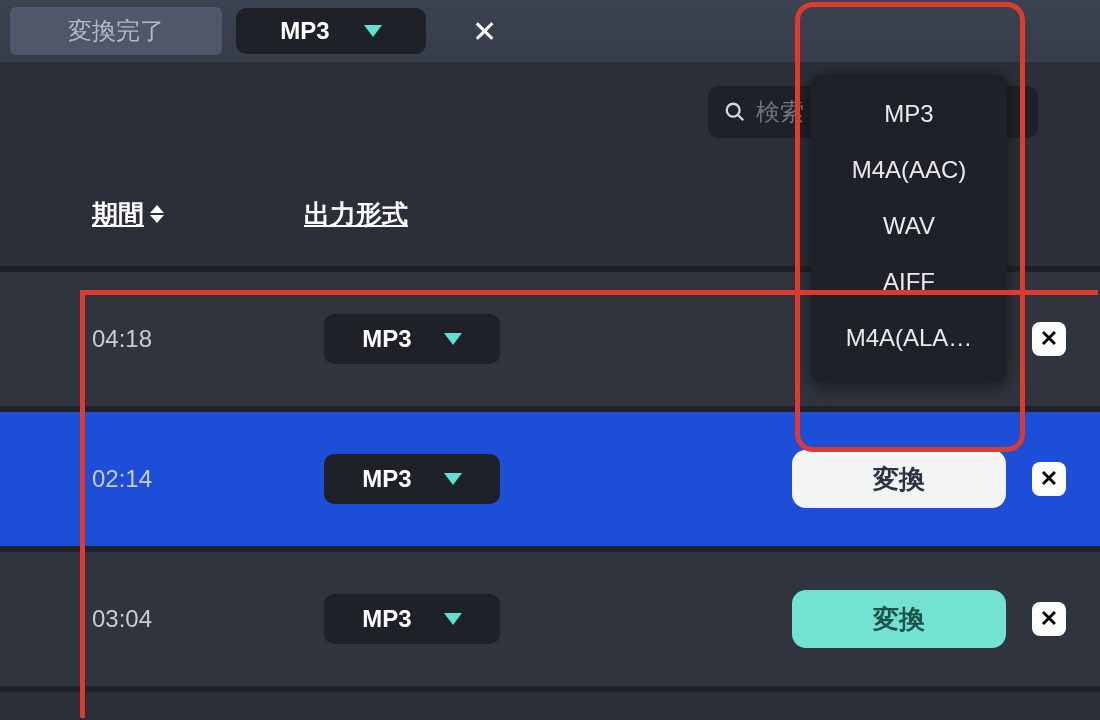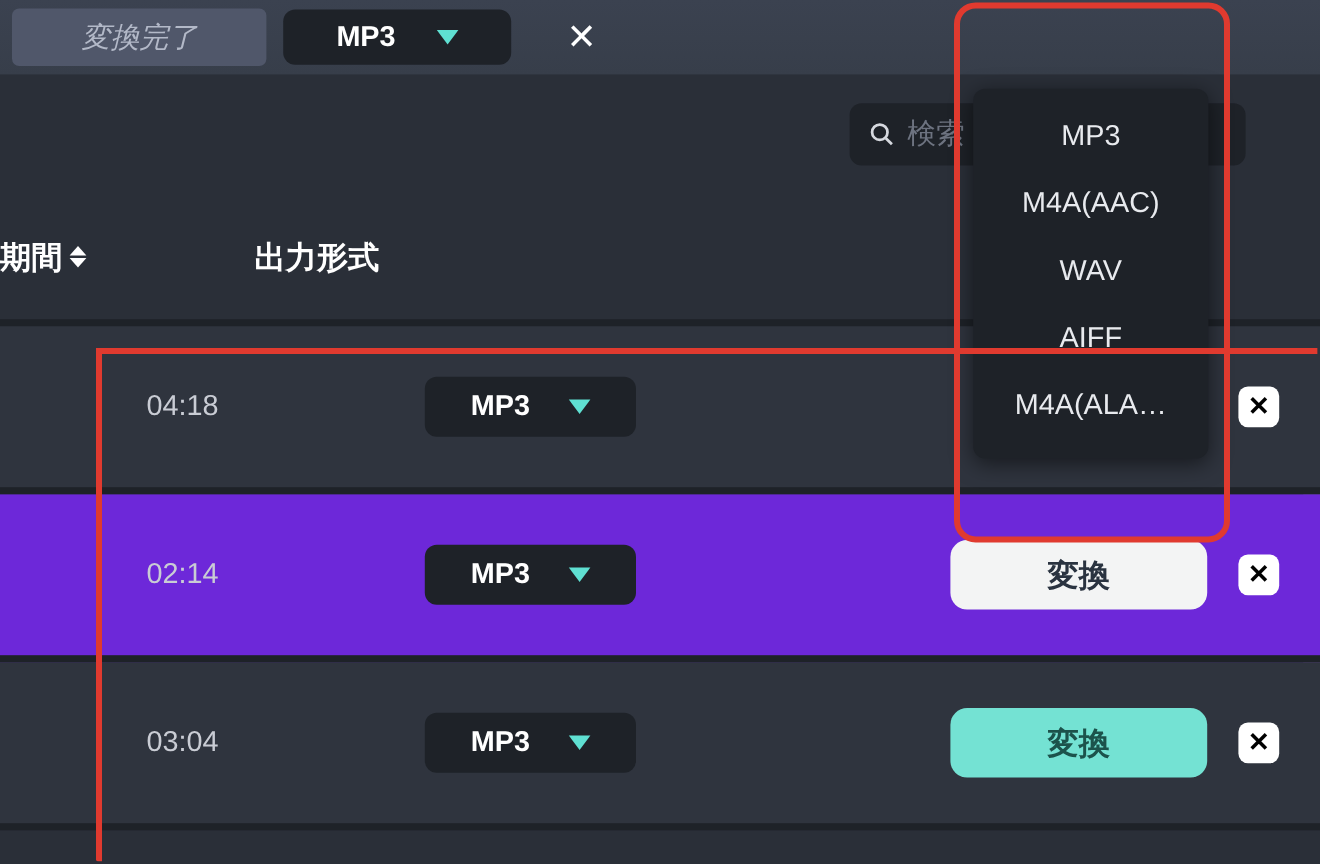--- a/index.html
+++ b/index.html
@@ -20,21 +20,20 @@
     align-items: center;
     padding: 0 10px;
   }
   .tab-complete {
     background: #50576a;
     color: #b3b9c8;
     font-size: 24px;
     padding: 8px 58px;
     border-radius: 6px;
     cursor: pointer;
-    font-style: italic;
   }
   .header-label {
     margin-left: auto;
     font-size: 26px;
     font-weight: 600;
     color: #fff;
   }
   .format-pill {
     margin-left: 14px;
     background: #1e2228;
@@ -92,46 +91,48 @@
     font-size: 24px;
     color: #fff;
   }
   .search-input::placeholder { color: #6d7380; }
 
   
   .table-header {
     height: 110px;
     display: flex;
     align-items: center;
+    padding-left: 92px;
     gap: 140px;
     border-bottom: 6px solid #1e2228;
+    text-decoration: underline;
   }
   .col-h { font-size: 26px; font-weight: 600; display:flex; align-items:center; gap:6px; }
   .sort-arrows {
     display:flex; flex-direction:column; gap:2px;
   }
   .sort-up {
     width:0;height:0;border-left:7px solid transparent;border-right:7px solid transparent;border-bottom:8px solid #fff;
   }
   .sort-down {
     width:0;height:0;border-left:7px solid transparent;border-right:7px solid transparent;border-top:8px solid #fff;
   }
 
   
   .row {
     height: 140px;
     display: flex;
     align-items: center;
     padding-left: 92px;
     border-bottom: 6px solid #1e2228;
     position: relative;
-    background: #6d28d9;
+    background: #1d4ed8;
   }
   .row:nth-of-type(odd){ background:#2f343e; }
-  .duration { width: 232px; font-size: 24px; color: #c9ccd4; margin-left: 30px; }
+  .duration { width: 232px; font-size: 24px; color: #c9ccd4; }
   .fmt-cell { width: 340px; }
   .fmt-pill {
     background: #1e2228;
     border-radius: 10px;
     height: 50px;
     width: 176px;
     display: flex;
     align-items: center;
     justify-content: center;
     gap: 32px;

